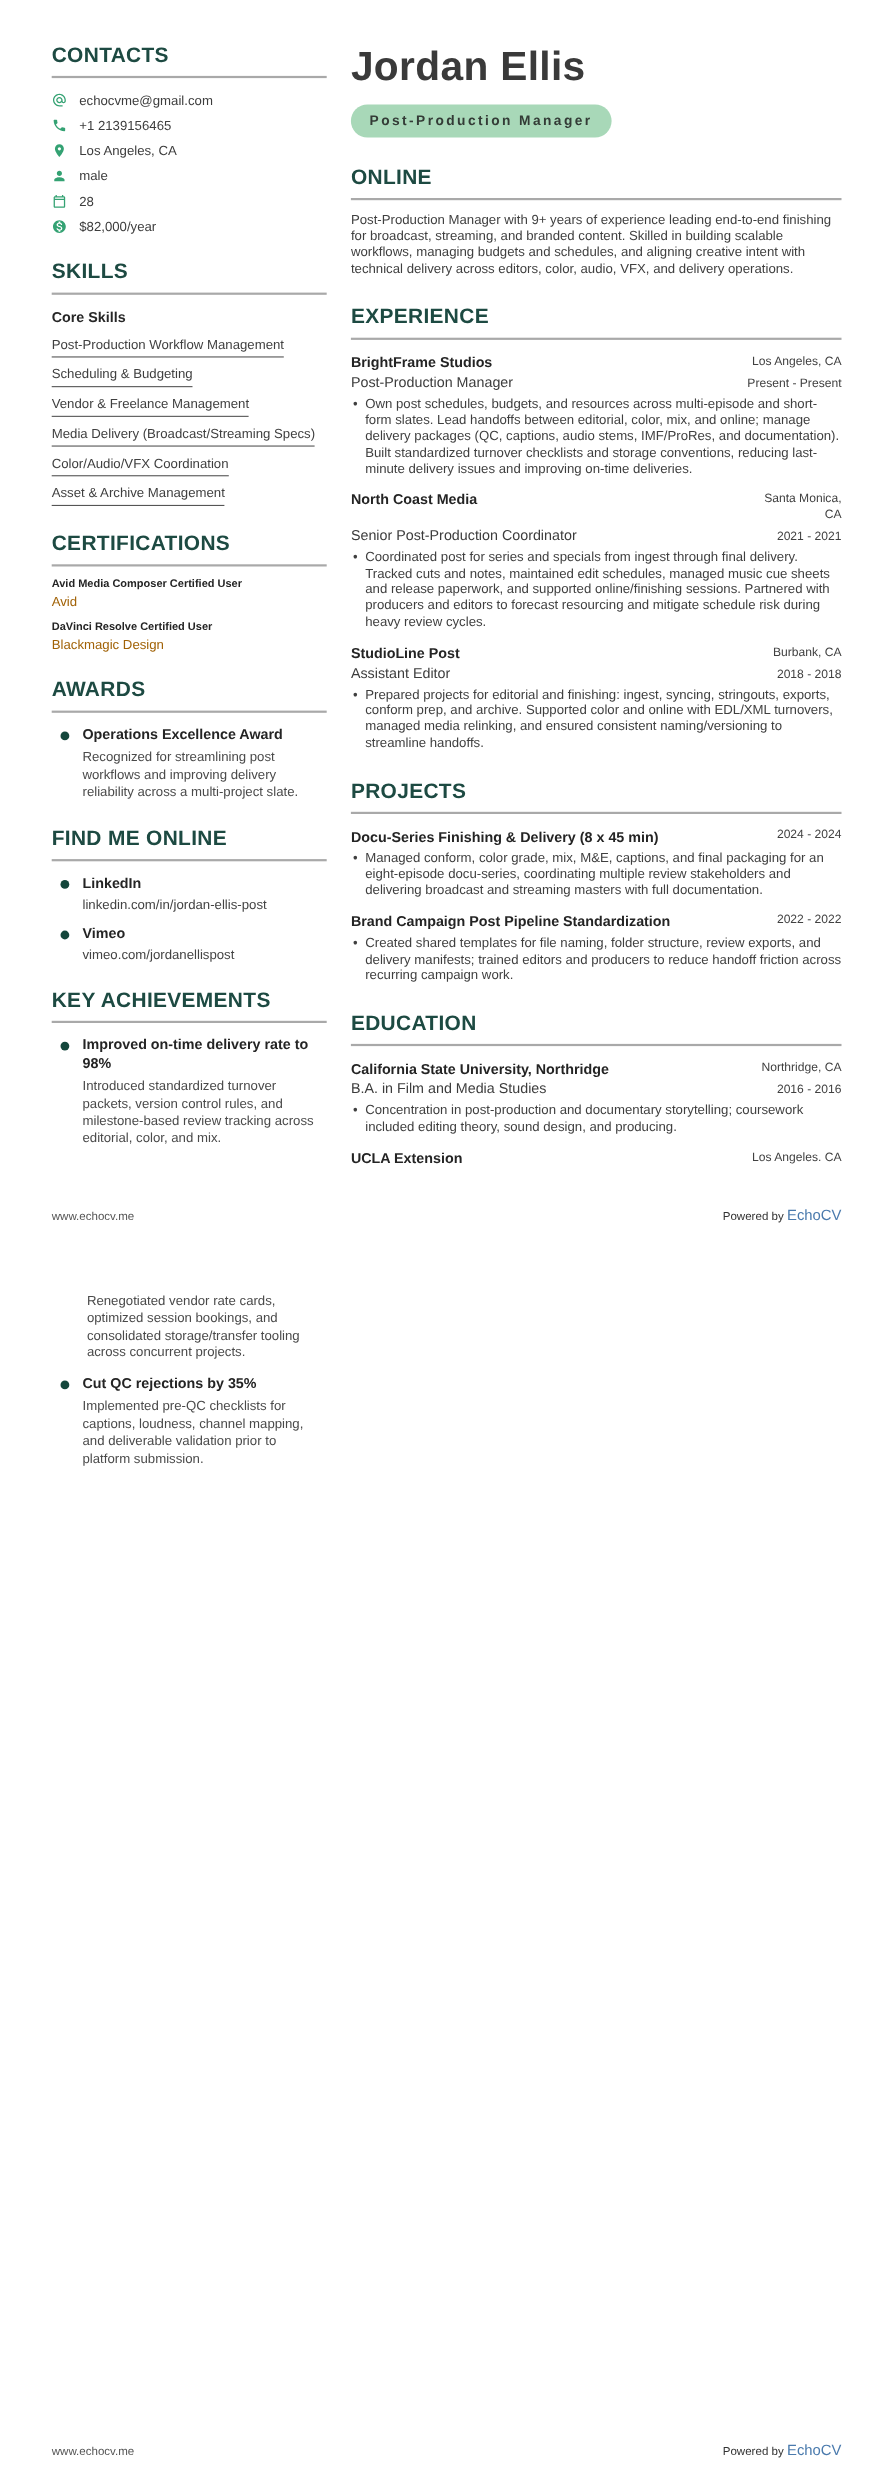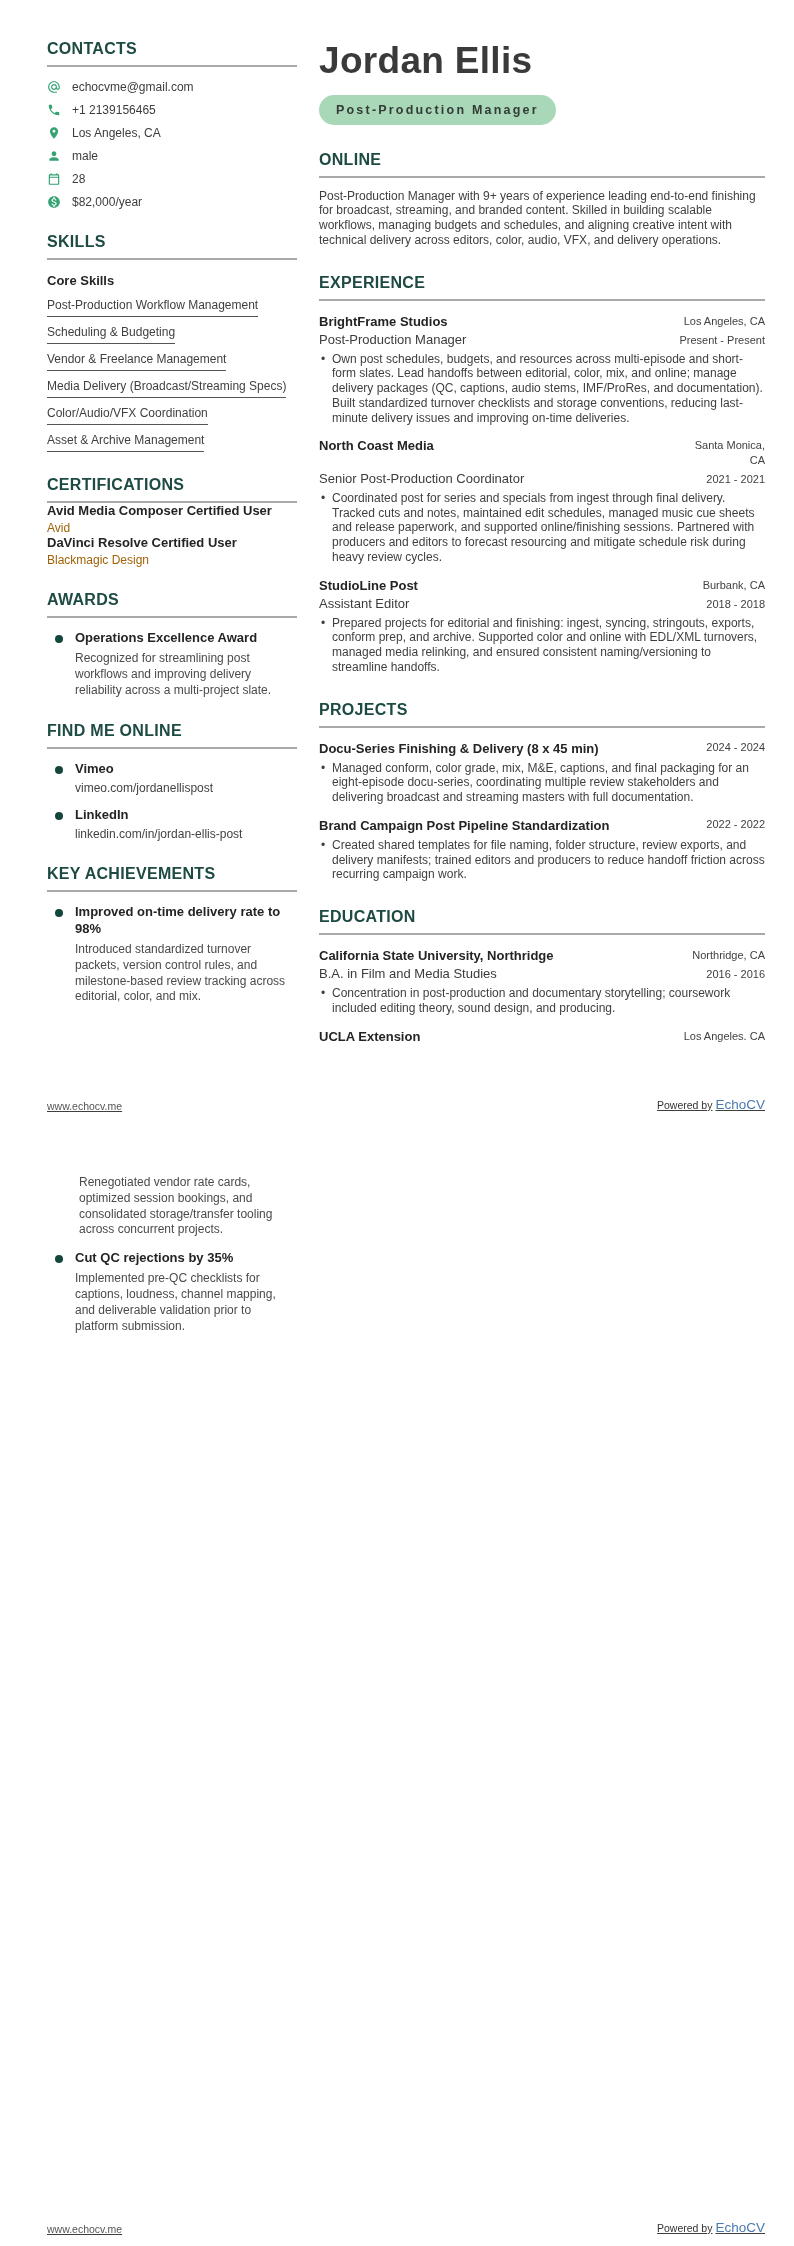--- a/index.html
+++ b/index.html
@@ -4,32 +4,32 @@
 <style>
   html,body{margin:0;padding:0;background:#ffffff;}
   body{font-family:"Liberation Sans","DejaVu Sans",sans-serif;color:#3f3f3f;}
   .doc{width:794px;background:#fff;}
   .page{width:794px;height:1123px;position:relative;background:#fff;overflow:hidden;}
   .cols{display:flex;gap:22px;padding:40px 29px 0 47px;}
   .left{flex:0 0 250px;width:250px;}
   .right{flex:1;min-width:0;}
 
   .sec{margin-bottom:24px;}
-  .sec-heading{font-size:16px;font-weight:700;color:#1d4a42;letter-spacing:.3px;}
+  .sec-heading{font-size:19px;font-weight:700;color:#1d4a42;letter-spacing:.3px;}
   .rule{height:2px;background:#a9a9a9;margin-top:7px;}
 
   .contact-list{margin-top:13px;}
   .contact-item{display:flex;align-items:center;gap:11px;margin-bottom:9px;font-size:12px;color:#3d3d3d;}
   .cicon{width:14px;height:14px;flex:0 0 14px;display:flex;}
   .cicon svg{width:14px;height:14px;fill:#34a273;}
 
   .group-title{font-size:13px;font-weight:700;color:#262626;margin:13px 0 10px;}
   .skill-item{font-size:12px;color:#3f3f3f;padding-bottom:4px;border-bottom:1px solid #555;margin-bottom:8px;width:fit-content;max-width:100%;}
 
-  .cert-name{font-size:13px;font-weight:700;color:#242424;}
+  .cert-name{font-size:10px;font-weight:700;color:#242424;margin-top:11px;}
   .cert-issuer{font-size:12px;color:#a16207;margin-top:3px;}
 
   .bullet-item{display:flex;gap:12px;margin-top:12px;}
   .dot{width:8px;height:8px;border-radius:50%;background:#14473c;margin:5px 0 0 8px;flex:0 0 8px;}
   .bi-body{min-width:0;}
   .bi-title{font-size:13px;font-weight:700;color:#242424;line-height:1.3;}
   .bi-desc{font-size:12px;color:#4a4a4a;line-height:1.32;margin-top:4px;}
   .link-url{font-size:12px;color:#434343;margin-top:3px;font-weight:400;}
 
   .name{font-size:37px;font-weight:600;color:#3a3a3a;letter-spacing:.3px;line-height:1.15;}
@@ -41,21 +41,21 @@
   .entry{margin-top:13px;}
   .entry-head{display:flex;justify-content:space-between;align-items:flex-start;}
   .entry-title{font-size:13px;font-weight:700;color:#242424;}
   .entry-loc{font-size:11px;color:#414141;text-align:right;max-width:84px;line-height:1.35;flex-shrink:0;}
   .entry-sub{display:flex;justify-content:space-between;align-items:baseline;margin-top:3px;}
   .entry-role{font-size:13px;color:#3c3c3c;}
   .entry-dates{font-size:11px;color:#414141;white-space:nowrap;margin-left:27px;}
   .bullet-para{position:relative;padding-left:13px;font-size:12px;line-height:1.23;color:#3f3f3f;margin:5px 0 0 0;}
   .bullet-para::before{content:"\2022";position:absolute;left:2px;}
 
-  .page-footer{position:absolute;left:47px;right:29px;bottom:11px;display:flex;justify-content:space-between;align-items:flex-end;text-decoration:underline;}
+  .page-footer{position:absolute;left:47px;right:29px;bottom:11px;display:flex;justify-content:space-between;align-items:flex-end;}
   .site{font-size:10.5px;color:#555;}
   .powered{font-size:10.5px;color:#333;}
   .brand{font-size:13.5px;color:#4a7aad;margin-left:3px;}
 
   .page2-content{padding:52px 29px 0 47px;width:250px;}
   .cont-desc{padding-left:32px;}
   .cont-desc .bi-desc{margin-top:0;}
 </style>
 </head>
 <body>
@@ -154,29 +154,29 @@
             </div>
           </div>
         </section>
 
         <section class="sec">
           <div class="sec-heading">FIND ME ONLINE</div>
           <div class="rule"></div>
           <div class="bullet-item">
             <span class="dot"></span>
             <div class="bi-body">
-              <div class="bi-title">Vimeo</div>
-              <div class="link-url">vimeo.com/jordanellispost</div>
+              <div class="bi-title">LinkedIn</div>
+              <div class="link-url">linkedin.com/in/jordan-ellis-post</div>
             </div>
           </div>
           <div class="bullet-item">
             <span class="dot"></span>
             <div class="bi-body">
-              <div class="bi-title">LinkedIn</div>
-              <div class="link-url">linkedin.com/in/jordan-ellis-post</div>
+              <div class="bi-title">Vimeo</div>
+              <div class="link-url">vimeo.com/jordanellispost</div>
             </div>
           </div>
         </section>
 
         <section class="sec">
           <div class="sec-heading">KEY ACHIEVEMENTS</div>
           <div class="rule"></div>
           <div class="bullet-item">
             <span class="dot"></span>
             <div class="bi-body">

